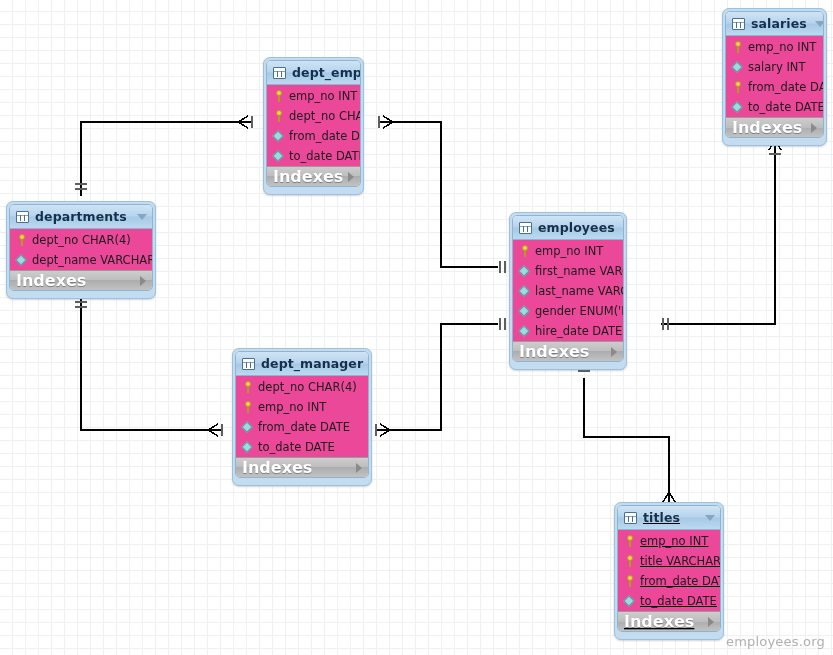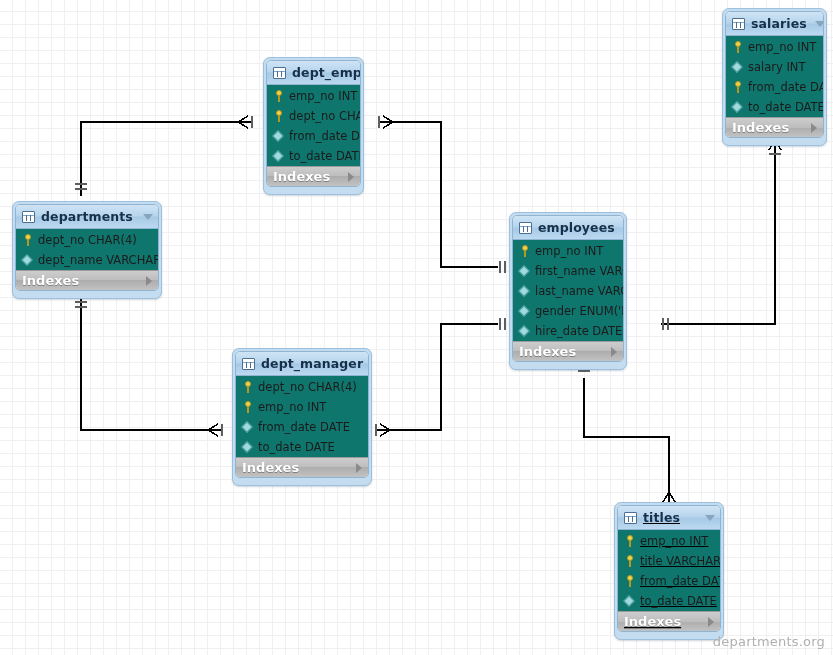--- a/index.html
+++ b/index.html
@@ -69,21 +69,21 @@
     white-space:nowrap;letter-spacing:.1px;
     flex:1 1 auto;
   }
   .caret-down{
     width:0;height:0;flex:0 0 auto;
     border-left:5px solid transparent;
     border-right:5px solid transparent;
     border-top:6px solid #87a5bd;
     margin-left:8px;
   }
-  .cols{background:#0f766e;padding:1px 0 0 0;}
+  .cols{background:#ec4899;padding:1px 0 0 0;}
   .col{
     height:20px;display:flex;align-items:center;
     padding-left:6px;padding-right:7px;
     white-space:nowrap;
   }
   .col-label{font-size:11.5px;color:#1b1b1b;}
   
   .ic{flex:0 0 auto;width:12px;height:12px;margin-right:4px;position:relative;}
   .ic-key::before{
     content:"";position:absolute;left:3px;top:0;width:6px;height:6px;border-radius:50%;
@@ -99,21 +99,21 @@
     content:"";position:absolute;left:1px;top:2px;width:8px;height:8px;
     background:#9fdbdc;border:1px solid #4f9fa6;box-sizing:border-box;
     transform:rotate(45deg);
   }
   .idx{
     height:19px;display:flex;align-items:center;
     padding:0 6px 0 6px;
     background:linear-gradient(to bottom,#cdcdcd 0%,#bdbdbd 50%,#adadad 50%,#c2c2c2 100%);
     border-top:1px solid #9a9a9a;
   }
-  .idx-label{font-size:13px;font-weight:bold;color:#ffffff;flex:1 1 auto;
+  .idx-label{font-size:16px;font-weight:bold;color:#ffffff;flex:1 1 auto;
     text-shadow:0 1px 0 rgba(90,90,90,.6);}
   .caret-right{
     width:0;height:0;flex:0 0 auto;
     border-top:5px solid transparent;
     border-bottom:5px solid transparent;
     border-left:6px solid #8a8a8a;
   }
 
   .watermark{
     position:absolute;right:8px;bottom:6px;
@@ -265,21 +265,21 @@
               <span class="ic ic-diamond"></span>
               <span class="col-label">to_date DATE</span>
             </div>
           </div>
           <div class="idx">
             <span class="idx-label">Indexes</span>
             <span class="caret-right"></span>
           </div>
         </div>
       </div>
-      <div class="tbl" style="left: 12px; top: 201px; width: 150px;">
+      <div class="tbl" style="left: 6px; top: 201px; width: 150px;">
         <div class="tbl-inner">
           <div class="tbl-head">
             <span class="tbl-icon"></span>
             <span class="tbl-title">departments</span>
             <span class="caret-down"></span>
           </div>
           <div class="cols">
             <div class="col">
               <span class="ic ic-key"></span>
               <span class="col-label">dept_no CHAR(4)</span>
@@ -386,14 +386,14 @@
             </div>
           </div>
           <div class="idx">
             <span class="idx-label">Indexes</span>
             <span class="caret-right"></span>
           </div>
         </div>
       </div>
     </div>
 
-  <div class="watermark">departments.org</div>
+  <div class="watermark">employees.org</div>
 </div>
 
 </body></html>

